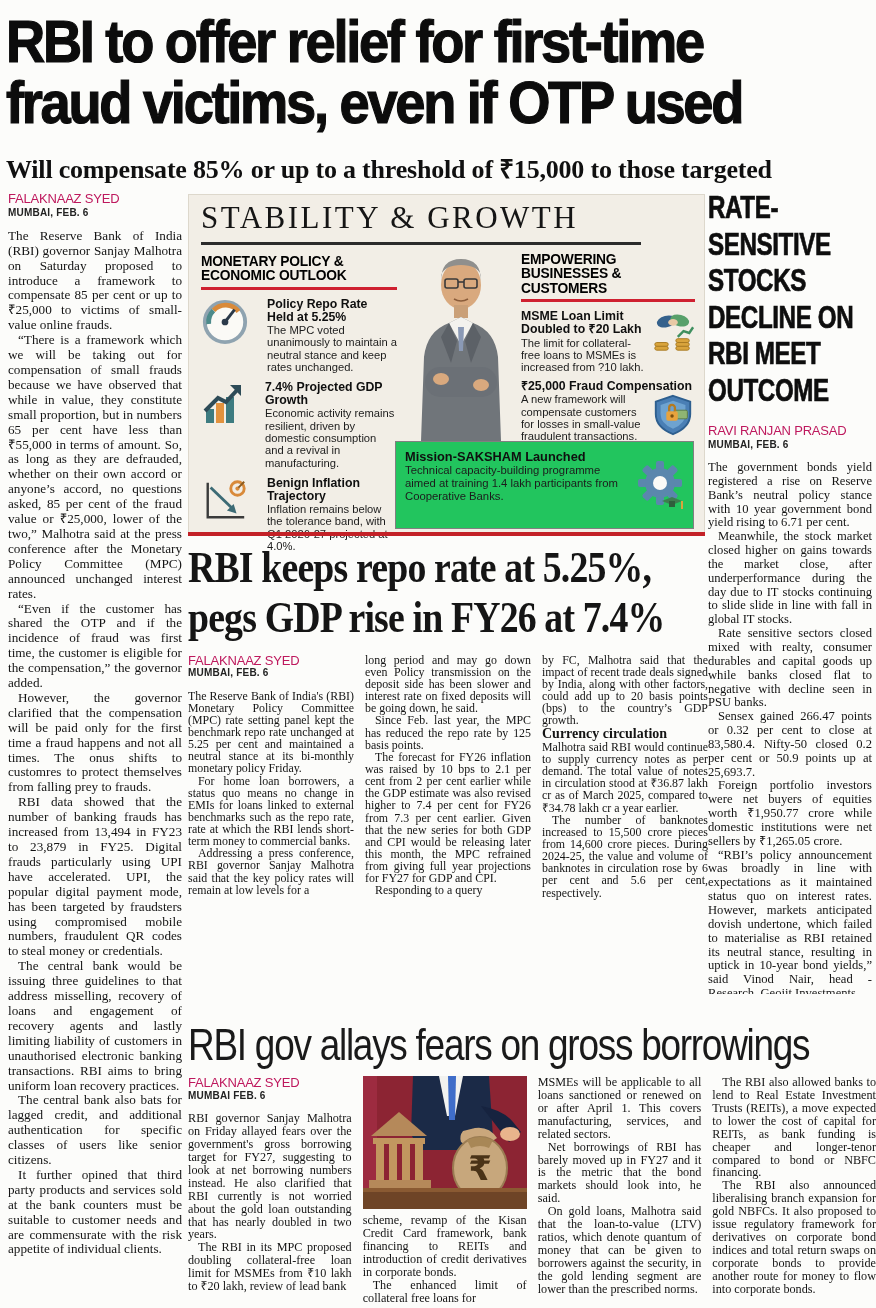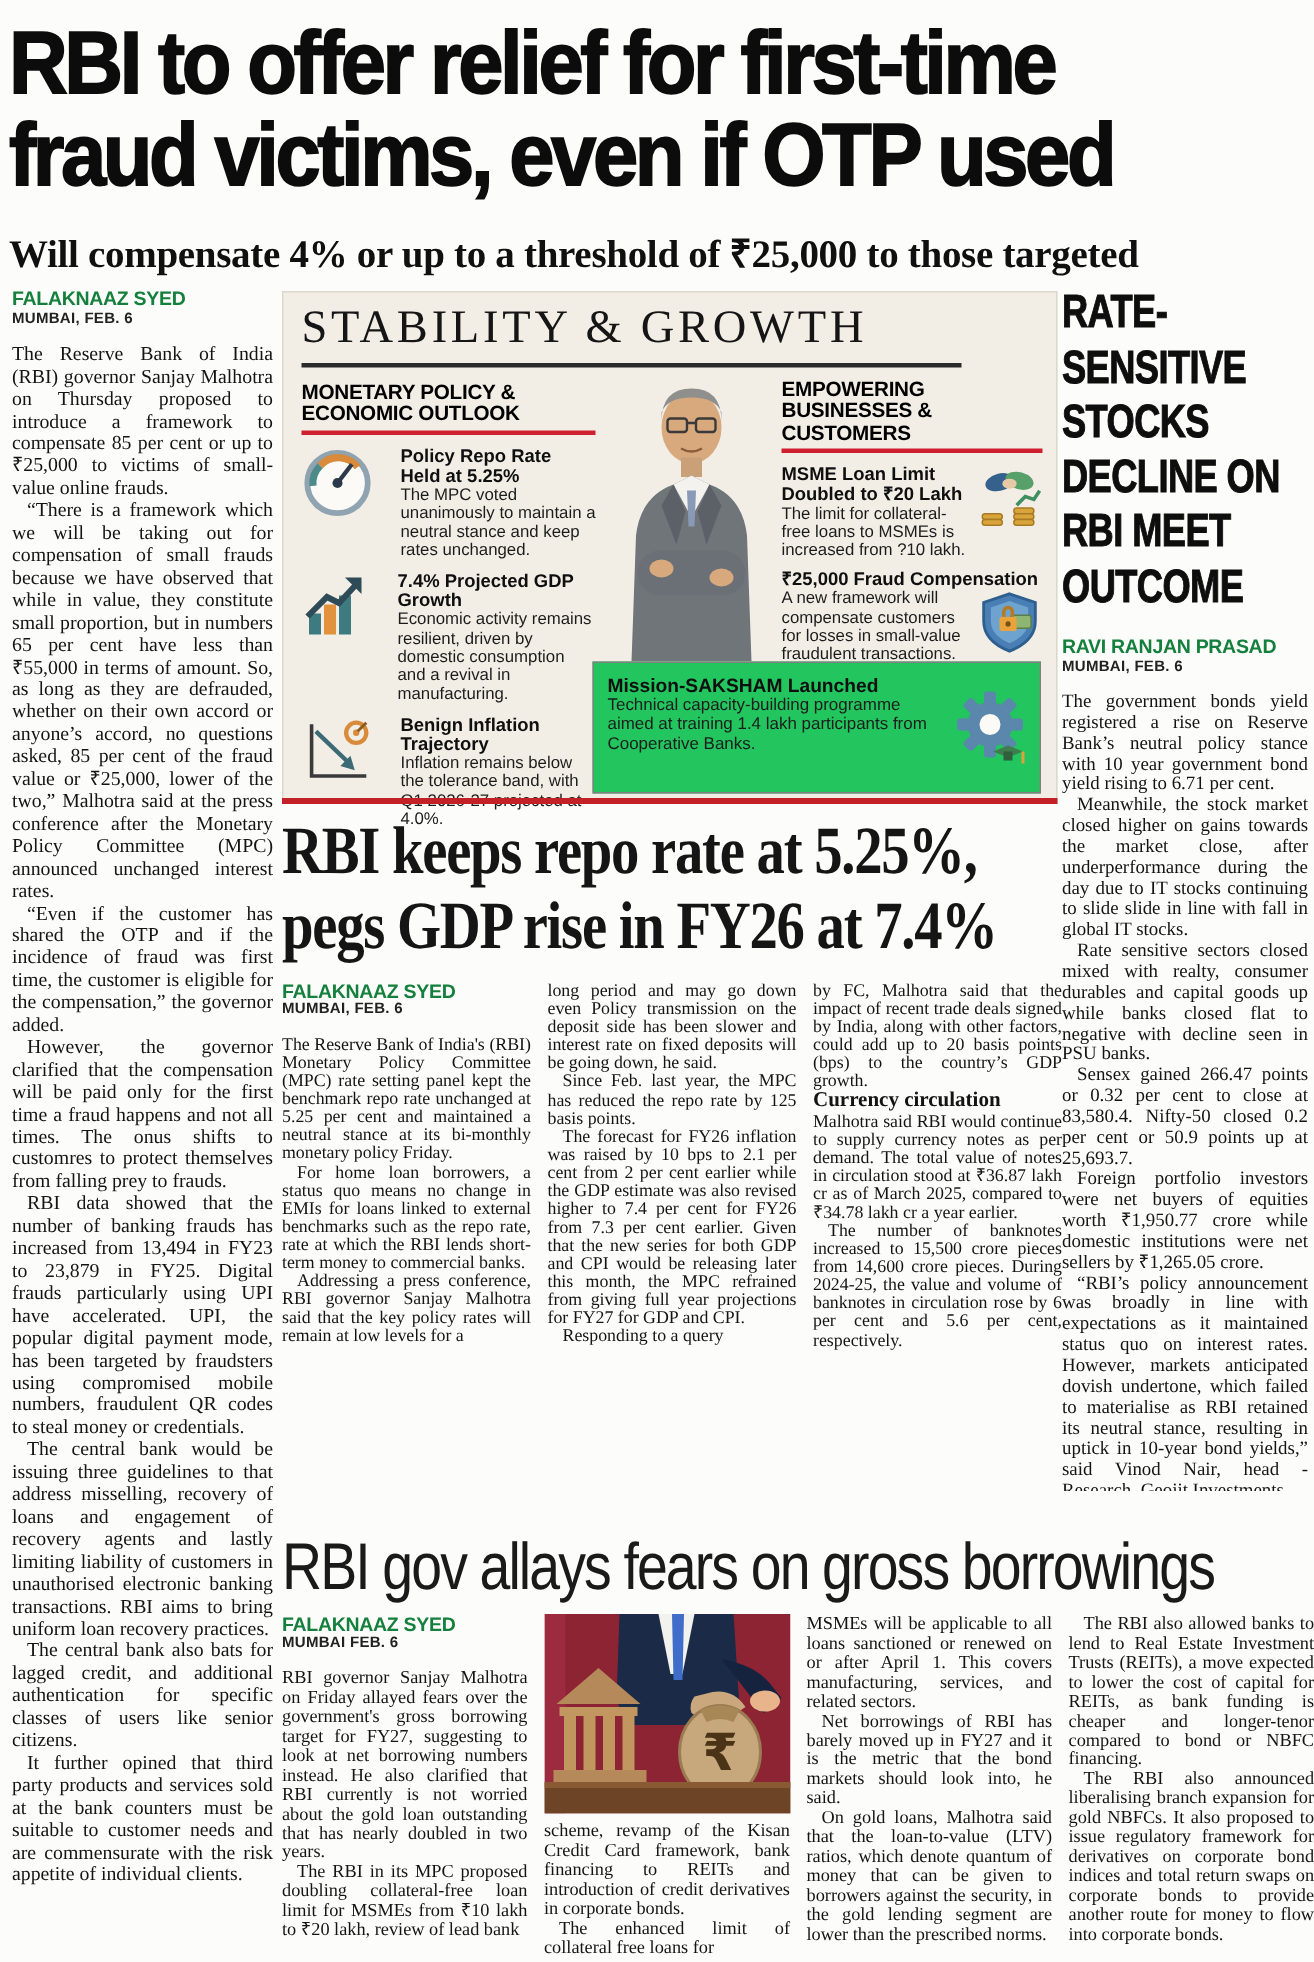--- a/index.html
+++ b/index.html
@@ -7,22 +7,22 @@
         font-family:"Liberation Serif",serif;color:#141414;overflow:hidden;}
   
   .hl{position:absolute;left:6px;top:12px;width:940px;
       font-family:"Liberation Sans",sans-serif;font-weight:700;font-size:59px;
       line-height:1.04;letter-spacing:-2.5px;color:#0c0c0c;
       transform:scaleX(.92);transform-origin:0 0;-webkit-text-stroke:1.2px #0c0c0c;}
   .subhl{position:absolute;left:6px;top:150px;width:866px;
       font-family:"Liberation Serif",serif;font-weight:700;font-size:26px;
       letter-spacing:-.2px;color:#101010;}
   
-  .byline{font-family:"Liberation Sans",sans-serif;font-weight:700;font-size:13px;
-      line-height:1.12;letter-spacing:-.2px;color:#15803d;}
+  .byline{font-family:"Liberation Sans",sans-serif;font-weight:400;font-size:13px;
+      line-height:1.12;letter-spacing:-.2px;color:#be185d;}
   .dateline{font-family:"Liberation Sans",sans-serif;font-weight:700;font-size:10px;
       letter-spacing:.2px;color:#222;margin-bottom:11px;}
   .bodytxt p{margin:0;text-align:justify;text-indent:10px;}
   .bodytxt p.ni{text-indent:0;}
   
   .left-col{position:absolute;left:8px;top:192px;width:174px;height:1112px;
       overflow:hidden;font-size:13.2px;line-height:1.13;}
   
   .stocks{position:absolute;left:708px;top:190px;width:164px;height:804px;
       overflow:hidden;font-size:12.6px;line-height:1.1;}
@@ -73,26 +73,26 @@
 </style>
 </head>
 <body>
 
 <div class="page">
 
   <div class="hl">
     <div>RBI to offer relief for first-time</div>
     <div>fraud victims, even if OTP used</div>
   </div>
-  <div class="subhl">Will compensate 4% or up to a threshold of ₹25,000 to those targeted</div>
+  <div class="subhl">Will compensate 85% or up to a threshold of ₹15,000 to those targeted</div>
 
   <div class="left-col bodytxt">
     <div class="byline">FALAKNAAZ SYED</div>
     <div class="dateline">MUMBAI, FEB. 6</div>
-    <p class="ni">The Reserve Bank of India (RBI) governor Sanjay Malhotra on Thursday proposed to introduce a framework to compensate 85 per cent or up to ₹25,000 to victims of small-value online frauds.</p>
+    <p class="ni">The Reserve Bank of India (RBI) governor Sanjay Malhotra on Saturday proposed to introduce a framework to compensate 85 per cent or up to ₹25,000 to victims of small-value online frauds.</p>
     <p>“There is a framework which we will be taking out for compensation of small frauds because we have observed that while in value, they constitute small proportion, but in numbers 65 per cent have less than ₹55,000 in terms of amount. So, as long as they are defrauded, whether on their own accord or anyone’s accord, no questions asked, 85 per cent of the fraud value or ₹25,000, lower of the two,” Malhotra said at the press conference after the Monetary Policy Committee (MPC) announced unchanged interest rates.</p>
     <p>“Even if the customer has shared the OTP and if the incidence of fraud was first time, the customer is eligible for the compensation,” the governor added.</p>
     <p>However, the governor clarified that the compensation will be paid only for the first time a fraud happens and not all times. The onus shifts to customres to protect themselves from falling prey to frauds.</p>
     <p>RBI data showed that the number of banking frauds has increased from 13,494 in FY23 to 23,879 in FY25. Digital frauds particularly using UPI have accelerated. UPI, the popular digital payment mode, has been targeted by fraudsters using compromised mobile numbers, fraudulent QR codes to steal money or credentials.</p>
     <p>The central bank would be issuing three guidelines to that address misselling, recovery of loans and engagement of recovery agents and lastly limiting liability of customers in unauthorised electronic banking transactions. RBI aims to bring uniform loan recovery practices.</p>
     <p>The central bank also bats for lagged credit, and additional authentication for specific classes of users like senior citizens.</p>
     <p>It further opined that third party products and services sold at the bank counters must be suitable to customer needs and are commensurate with the risk appetite of individual clients.</p>
   </div>
 
   <div class="infog">

